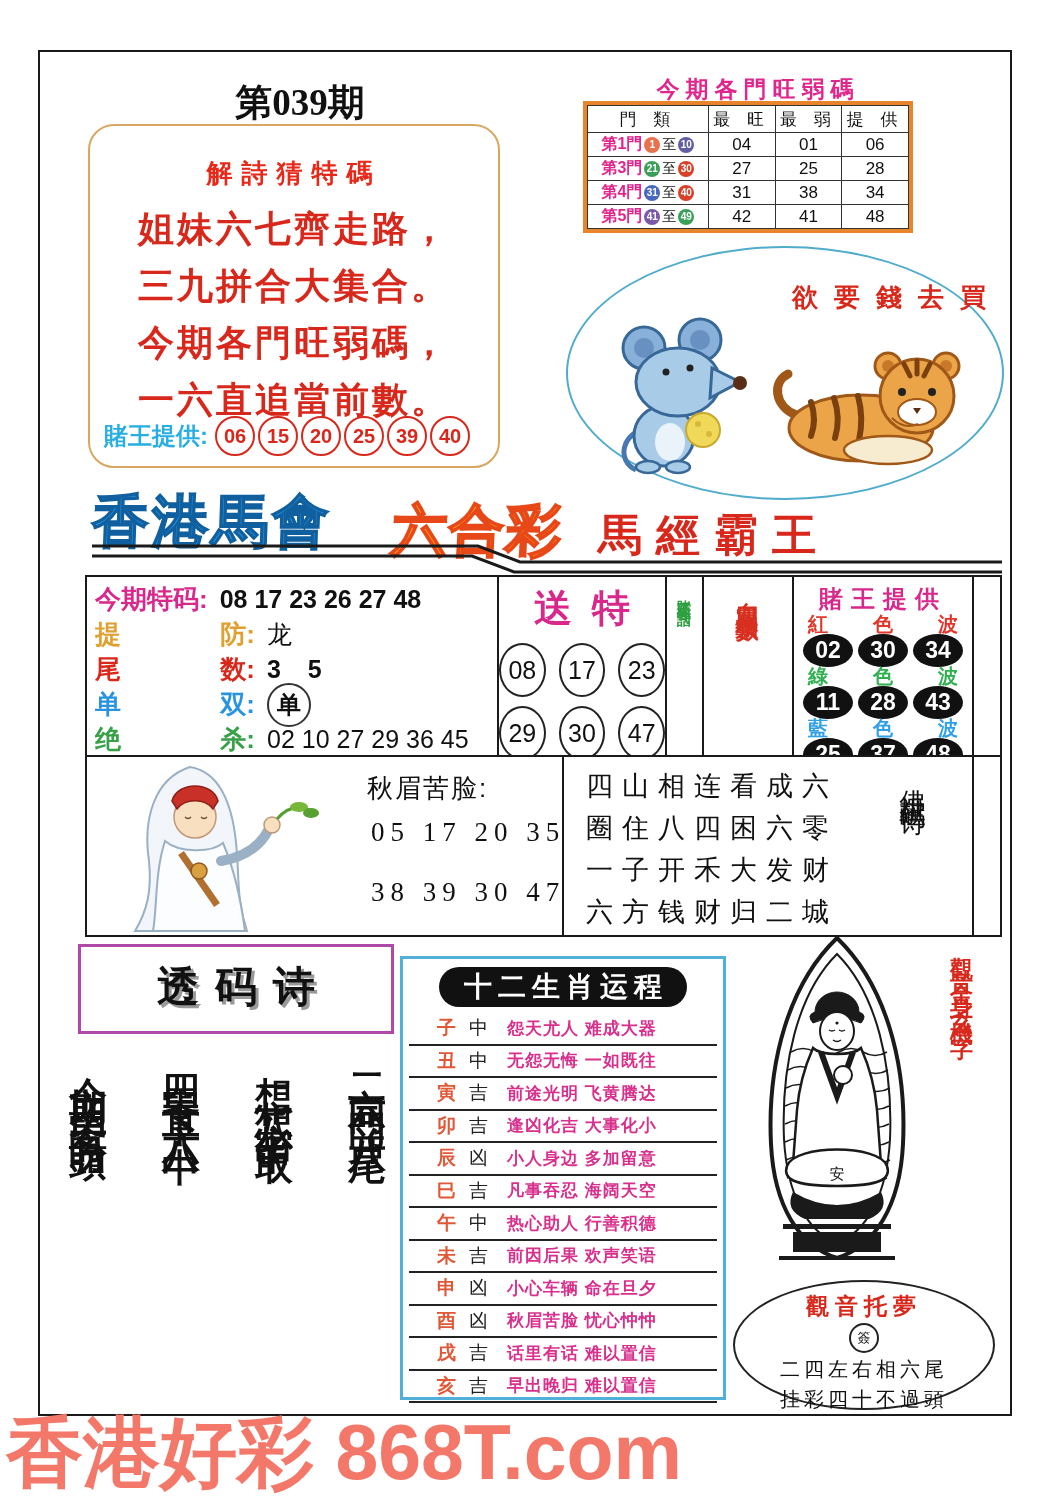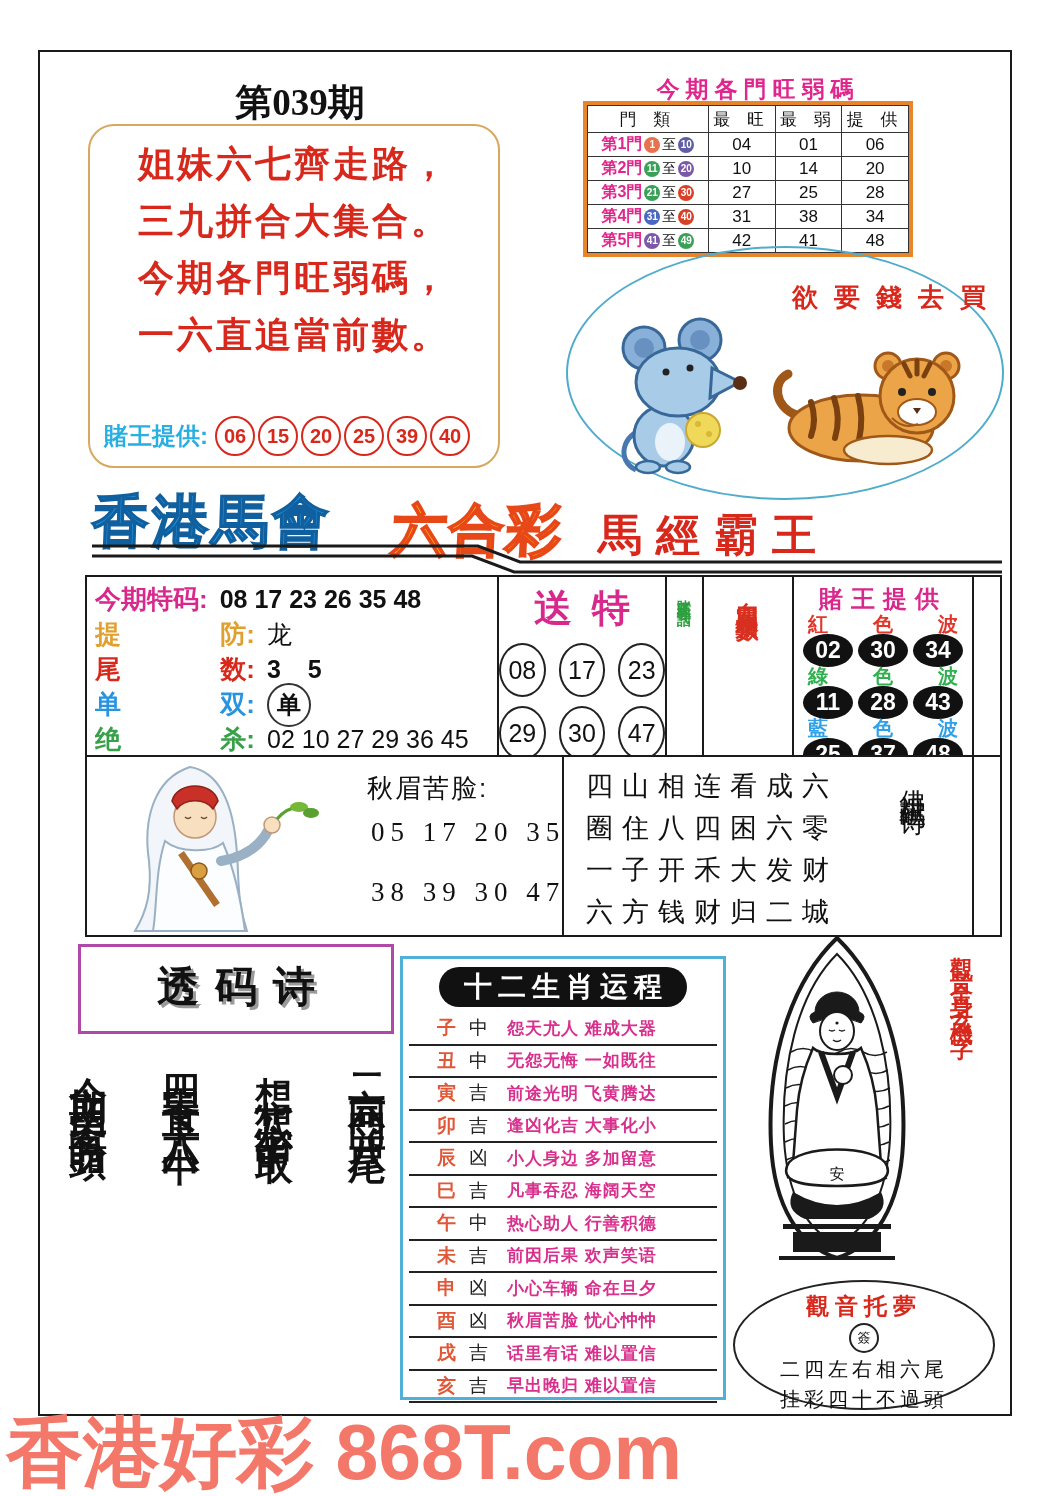--- a/index.html
+++ b/index.html
@@ -100,20 +100,21 @@
 </style>
 </head>
 <body>
 
 <div id="sheet">
   <div id="page-border" class="abs"></div>
 
   <div id="issue-title" class="abs serif">第039期</div>
 
   <div id="poem-box" class="abs">
+    <div id="poem-title">解詩猜特碼</div>
     <div id="poem-lines">
       <div class="poem-line serif">姐妹六七齊走路，</div>
       <div class="poem-line serif">三九拼合大集合。</div>
       <div class="poem-line serif">今期各門旺弱碼，</div>
       <div class="poem-line serif">一六直追當前數。</div>
     </div>
     <div id="provider-row">
       <span id="provider-label">賭王提供:</span>
       <span class="lucky-circle">06</span>
       <span class="lucky-circle">15</span>
@@ -139,33 +140,20 @@
               <span class="gate-cell">
                 <span class="gate-label">第1門</span>
                 <span class="ball b-or">1</span>
                 <span class="range-sep">至</span>
                 <span class="ball b-in">10</span>
               </span>
             </td>
         <td>04</td>
         <td>01</td>
         <td>06</td>
-      </tr>
-      <tr>
-        <td>
-              <span class="gate-cell">
-                <span class="gate-label">第2門</span>
-                <span class="ball b-gr">11</span>
-                <span class="range-sep">至</span>
-                <span class="ball b-pu">20</span>
-              </span>
-            </td>
-        <td>10</td>
-        <td>14</td>
-        <td>20</td>
       </tr>
       <tr>
         <td>
               <span class="gate-cell">
                 <span class="gate-label">第3門</span>
                 <span class="ball b-gr">21</span>
                 <span class="range-sep">至</span>
                 <span class="ball b-re">30</span>
               </span>
             </td>
@@ -256,21 +244,21 @@
     <div class="gline" style="left:410px;top:0;width:2px;height:178px;"></div>
     <div class="gline" style="left:578px;top:0;width:2px;height:178px;"></div>
     <div class="gline" style="left:615px;top:0;width:2px;height:178px;"></div>
     <div class="gline" style="left:705px;top:0;width:2px;height:178px;"></div>
     <div class="gline" style="left:885px;top:0;width:2px;height:358px;"></div>
     <div class="gline" style="left:475px;top:180px;width:2px;height:178px;"></div>
 
     <div class="cell" style="left:8px;top:4px;width:398px;height:172px;">
       <div class="tip-row">
         <span id="special-label">今期特码:</span>
-        <span class="tip-value">08 17 23 26 35 48</span>
+        <span class="tip-value">08 17 23 26 27 48</span>
       </div>
       <div class="tip-row">
         <span class="tip-label2" style="color:#e0a030;">
           <span>提</span>
           <span>防:</span>
         </span>
         <span class="tip-value serif" style="font-weight:normal;">龙</span>
       </div>
       <div class="tip-row">
         <span class="tip-label2" style="color:#d8281c;">

